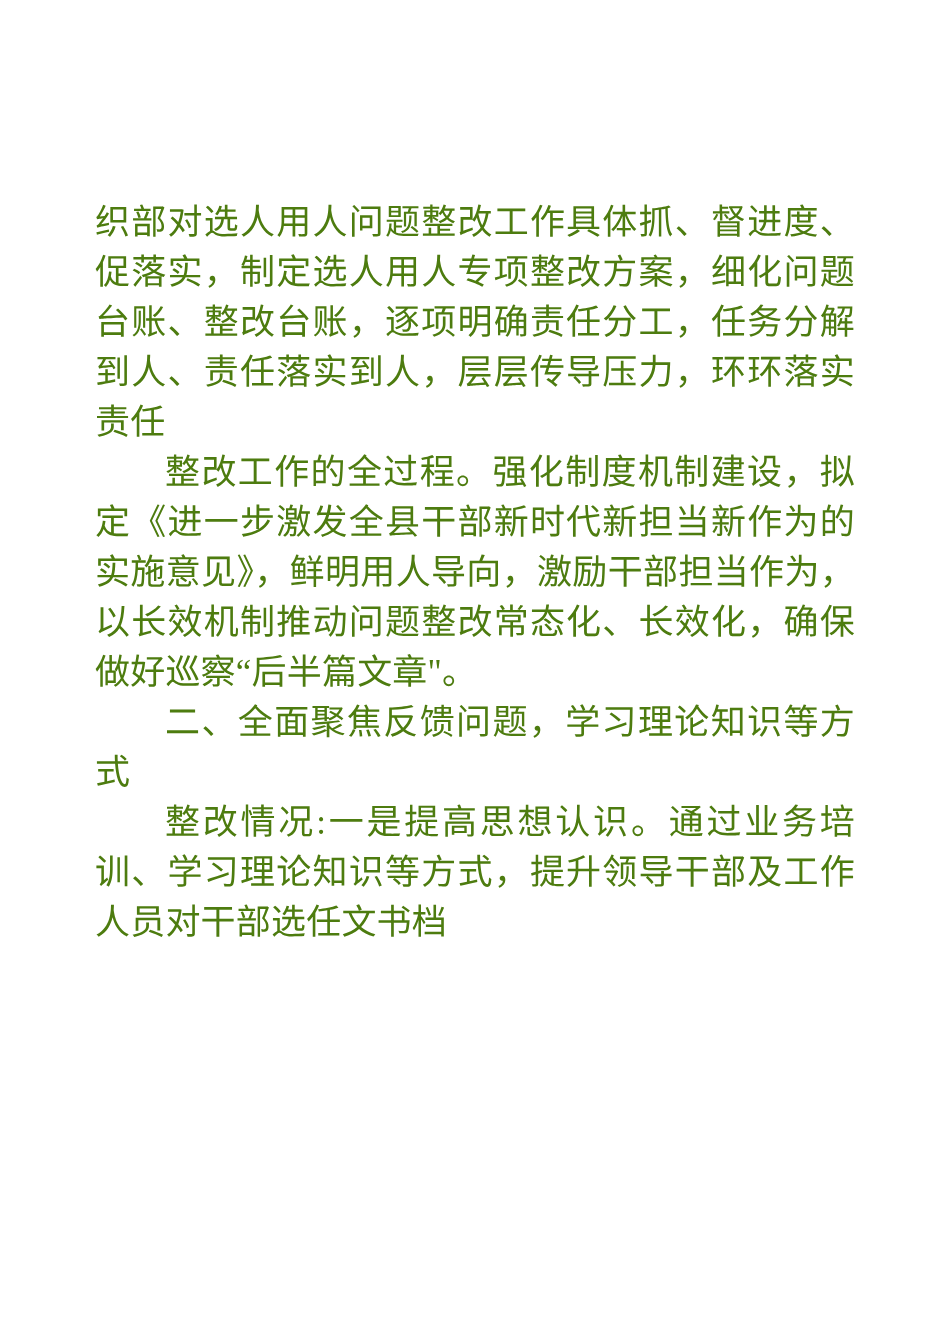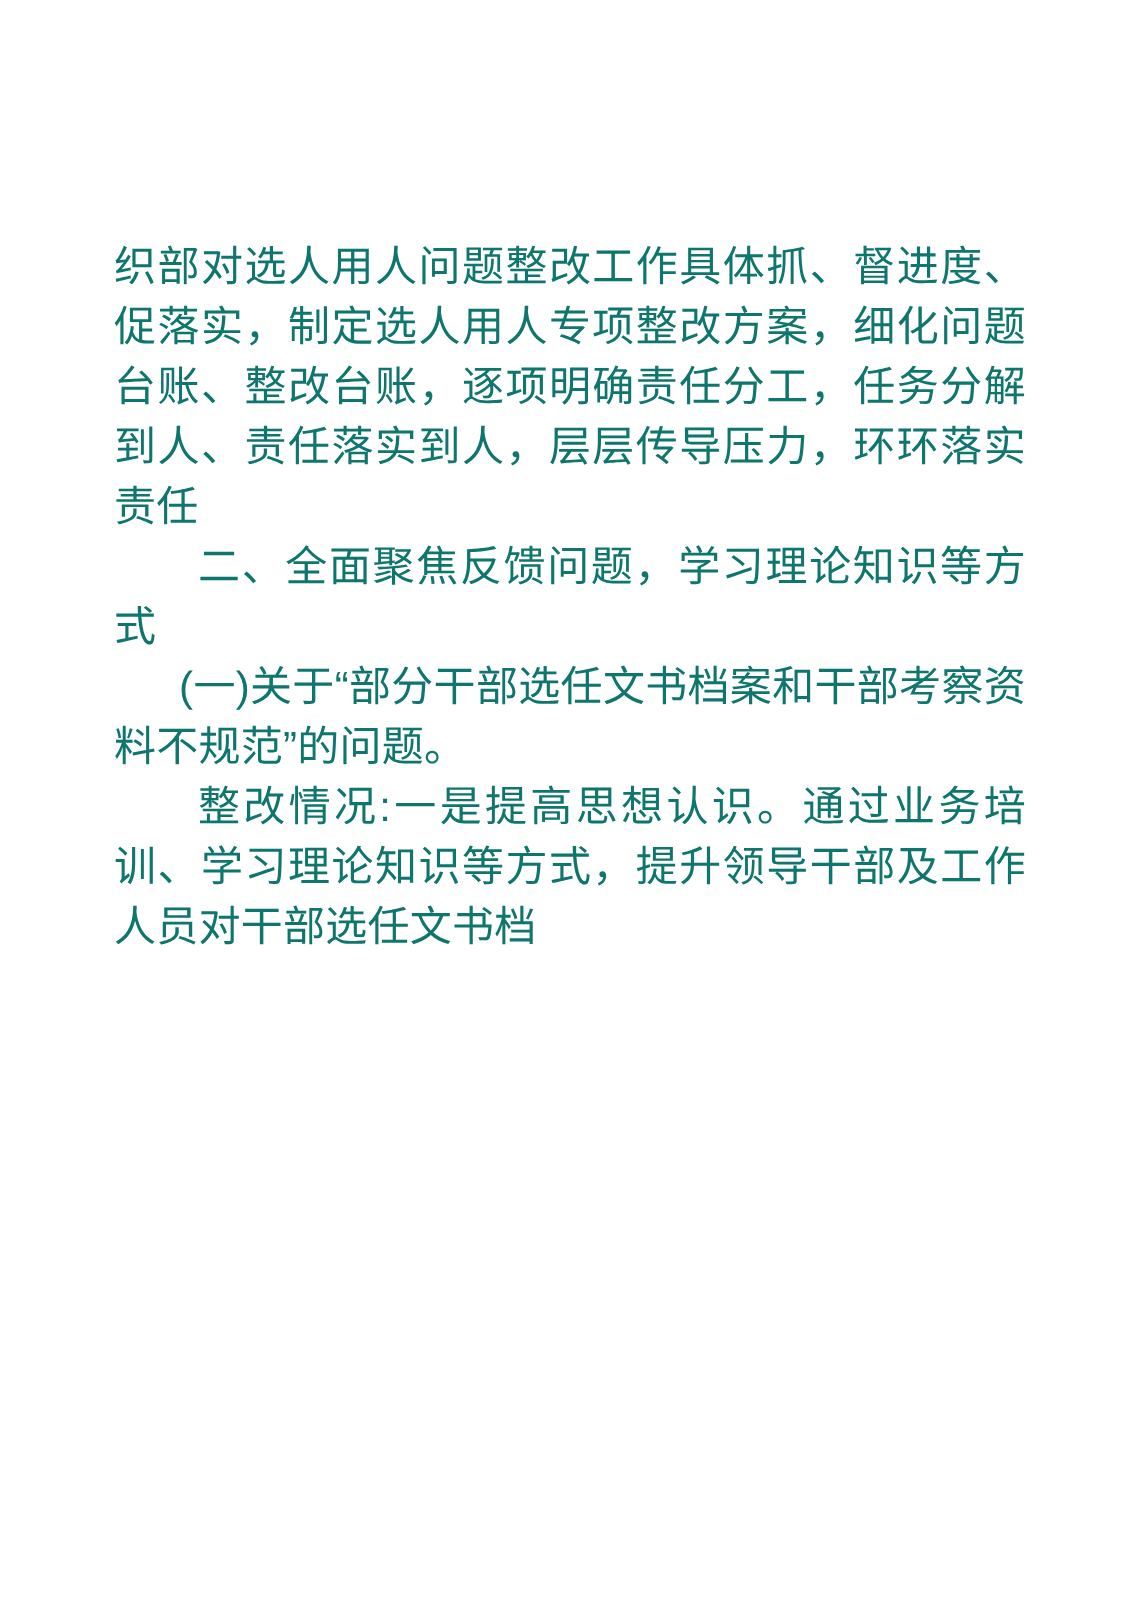--- a/index.html
+++ b/index.html
@@ -22,24 +22,24 @@
     position: absolute;
     left: 95px;
     top: 198px;
     width: 760px;
   }
 
   
   .para {
     margin: 0;
     padding: 0;
-    font-family: Liberation Sans, sans-serif;
+    font-family: Liberation Serif, serif;
     font-size: 35px;
     line-height: 50px;
-    color: #0f766e;
+    color: #4d7c0f;
     text-align: justify;
     text-justify: inter-character;
     text-align-last: left;
     letter-spacing: 0.2px;
     word-break: break-all;
     -webkit-font-smoothing: antialiased;
   }
 
   
   .para.cont {
@@ -58,22 +58,22 @@
 </style>
 </head>
 <body>
 
 <div class="page">
   <div class="text-block">
 
     <p class="para cont">织部对选人用人问题整改工作具体抓、督进度、促落实，制定选人用人专项整改方案，细化问题台账、整改台账，逐项明确责任分工，任务分解到人、责任落实到人，层层传导压力，环环落实责任</p>
 
 
+    <p class="para indent">整改工作的全过程。强化制度机制建设，拟定《进一步激发全县干部新时代新担当新作为的实施意见》，鲜明用人导向，激励干部担当作为，以长效机制推动问题整改常态化、长效化，确保做好巡察“后半篇文章"。</p>
 
     <p class="para indent">二、全面聚焦反馈问题，学习理论知识等方式</p>
 
-    <p class="para indent-paren">(一)关于“部分干部选任文书档案和干部考察资料不规范”的问题。</p>
 
 
     <p class="para indent">整改情况:一是提高思想认识。通过业务培训、学习理论知识等方式，提升领导干部及工作人员对干部选任文书档</p>
 
   </div>
 </div>
 
 </body></html>

